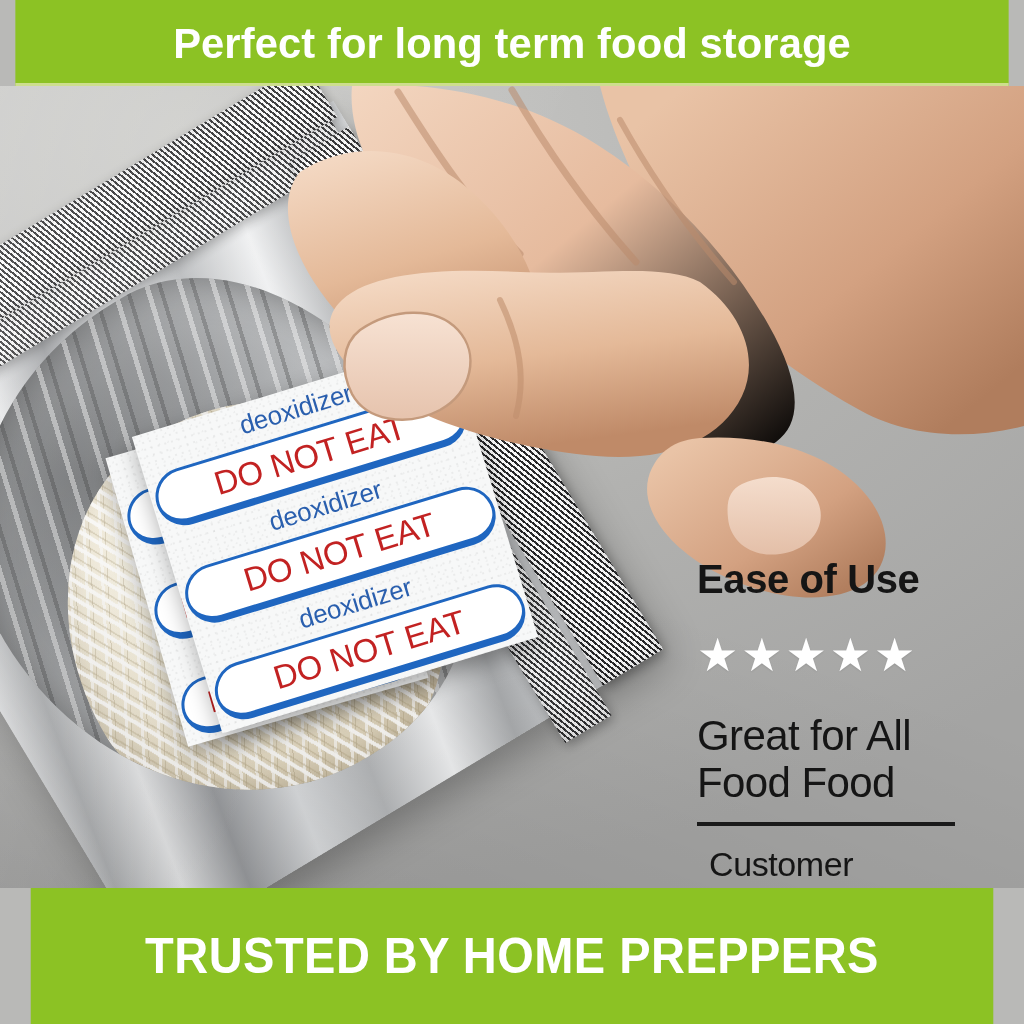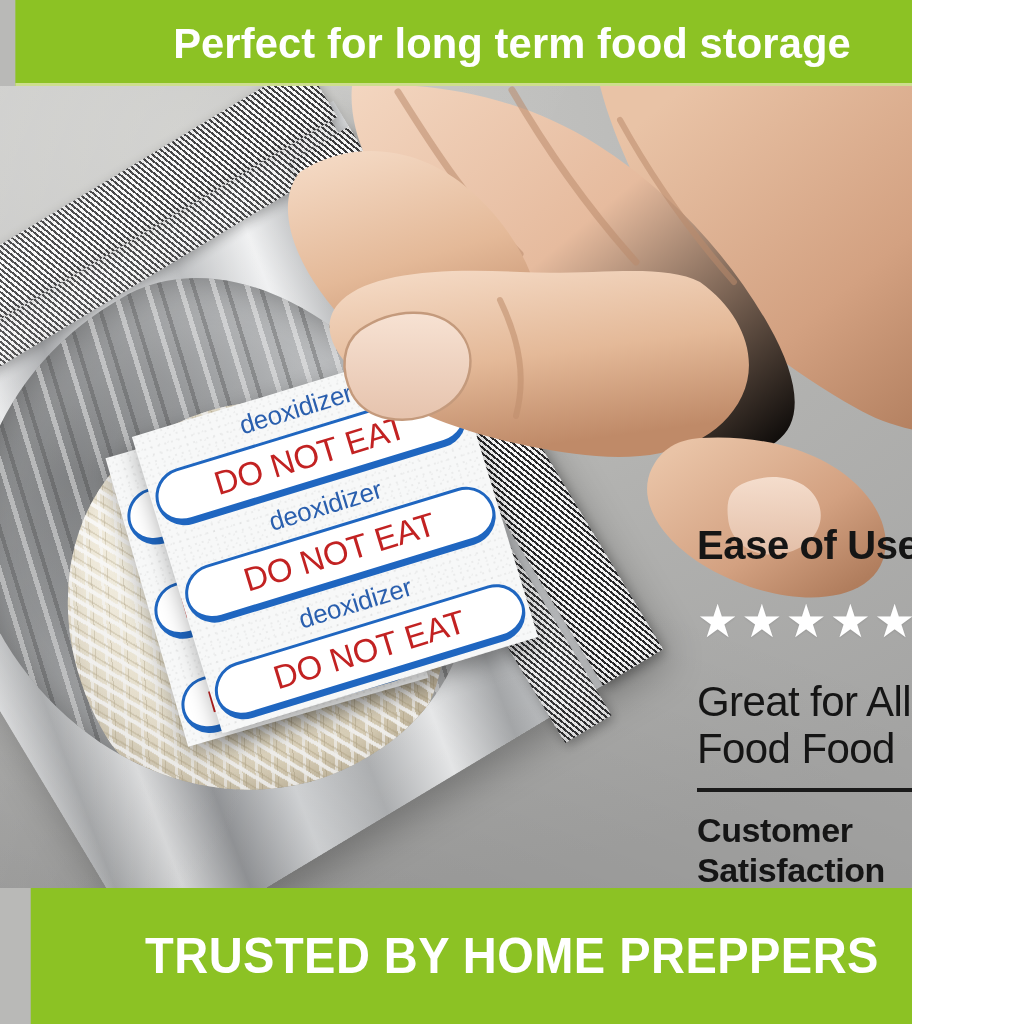--- a/index.html
+++ b/index.html
@@ -1,21 +1,21 @@
 <!DOCTYPE html>
 <html><head>
 <meta charset="utf-8">
 <title>Deoxidizer Product Infographic</title>
 <style>
   html,body{margin:0;padding:0;background:#fff;}
   body{font-family:"Liberation Sans",sans-serif;}
 
   #stage{
     position:relative;
-    width:912px;height:1024px;
+    width:1024px;height:1024px;
     overflow:hidden;
     background:#b9b9b7;
   }
 
   
   .banner{
     position:absolute;left:0;width:1024px;
     display:flex;align-items:center;justify-content:center;
     color:#ffffff;
     font-family:"Liberation Sans Narrow","Liberation Sans",sans-serif;
@@ -196,21 +196,21 @@
     z-index:22;
   }
   #packet-2 .deox-word{font-size:26px;}
   #packet-2 .dne-pill{font-size:33px;height:50px;}
 
   
   #hand{position:absolute;inset:0;z-index:28;pointer-events:none;}
 
   
   #info{
-    position:absolute;left:697px;top:438px;width:268px;
+    position:absolute;left:697px;top:472px;width:268px;
     z-index:35;
     color:#151515;
   }
   #info-title{
     font-size:40px;font-weight:bold;
     letter-spacing:-.4px;
     line-height:1.05;
     margin:0 0 32px 0;
   }
   #stars{
@@ -221,23 +221,23 @@
   }
   #info-sub{
     font-size:42px;font-weight:normal;
     line-height:1.12;letter-spacing:-.6px;
     margin:16px 0 16px 0;
   }
   #info-rule{
     height:4px;background:#1a1a1a;width:258px;margin:0 0 18px 0;
   }
   #info-note{
-    font-size:34px;font-weight:bold;
+    font-size:34px;font-weight:normal;
     line-height:1.18;letter-spacing:-.4px;
-    margin:0;
+    margin:12px;
   }
 </style>
 </head>
 <body>
 
 <div id="stage">
 
   <div id="banner-top" class="banner">
     <span>Perfect for long term food storage</span>
   </div>

